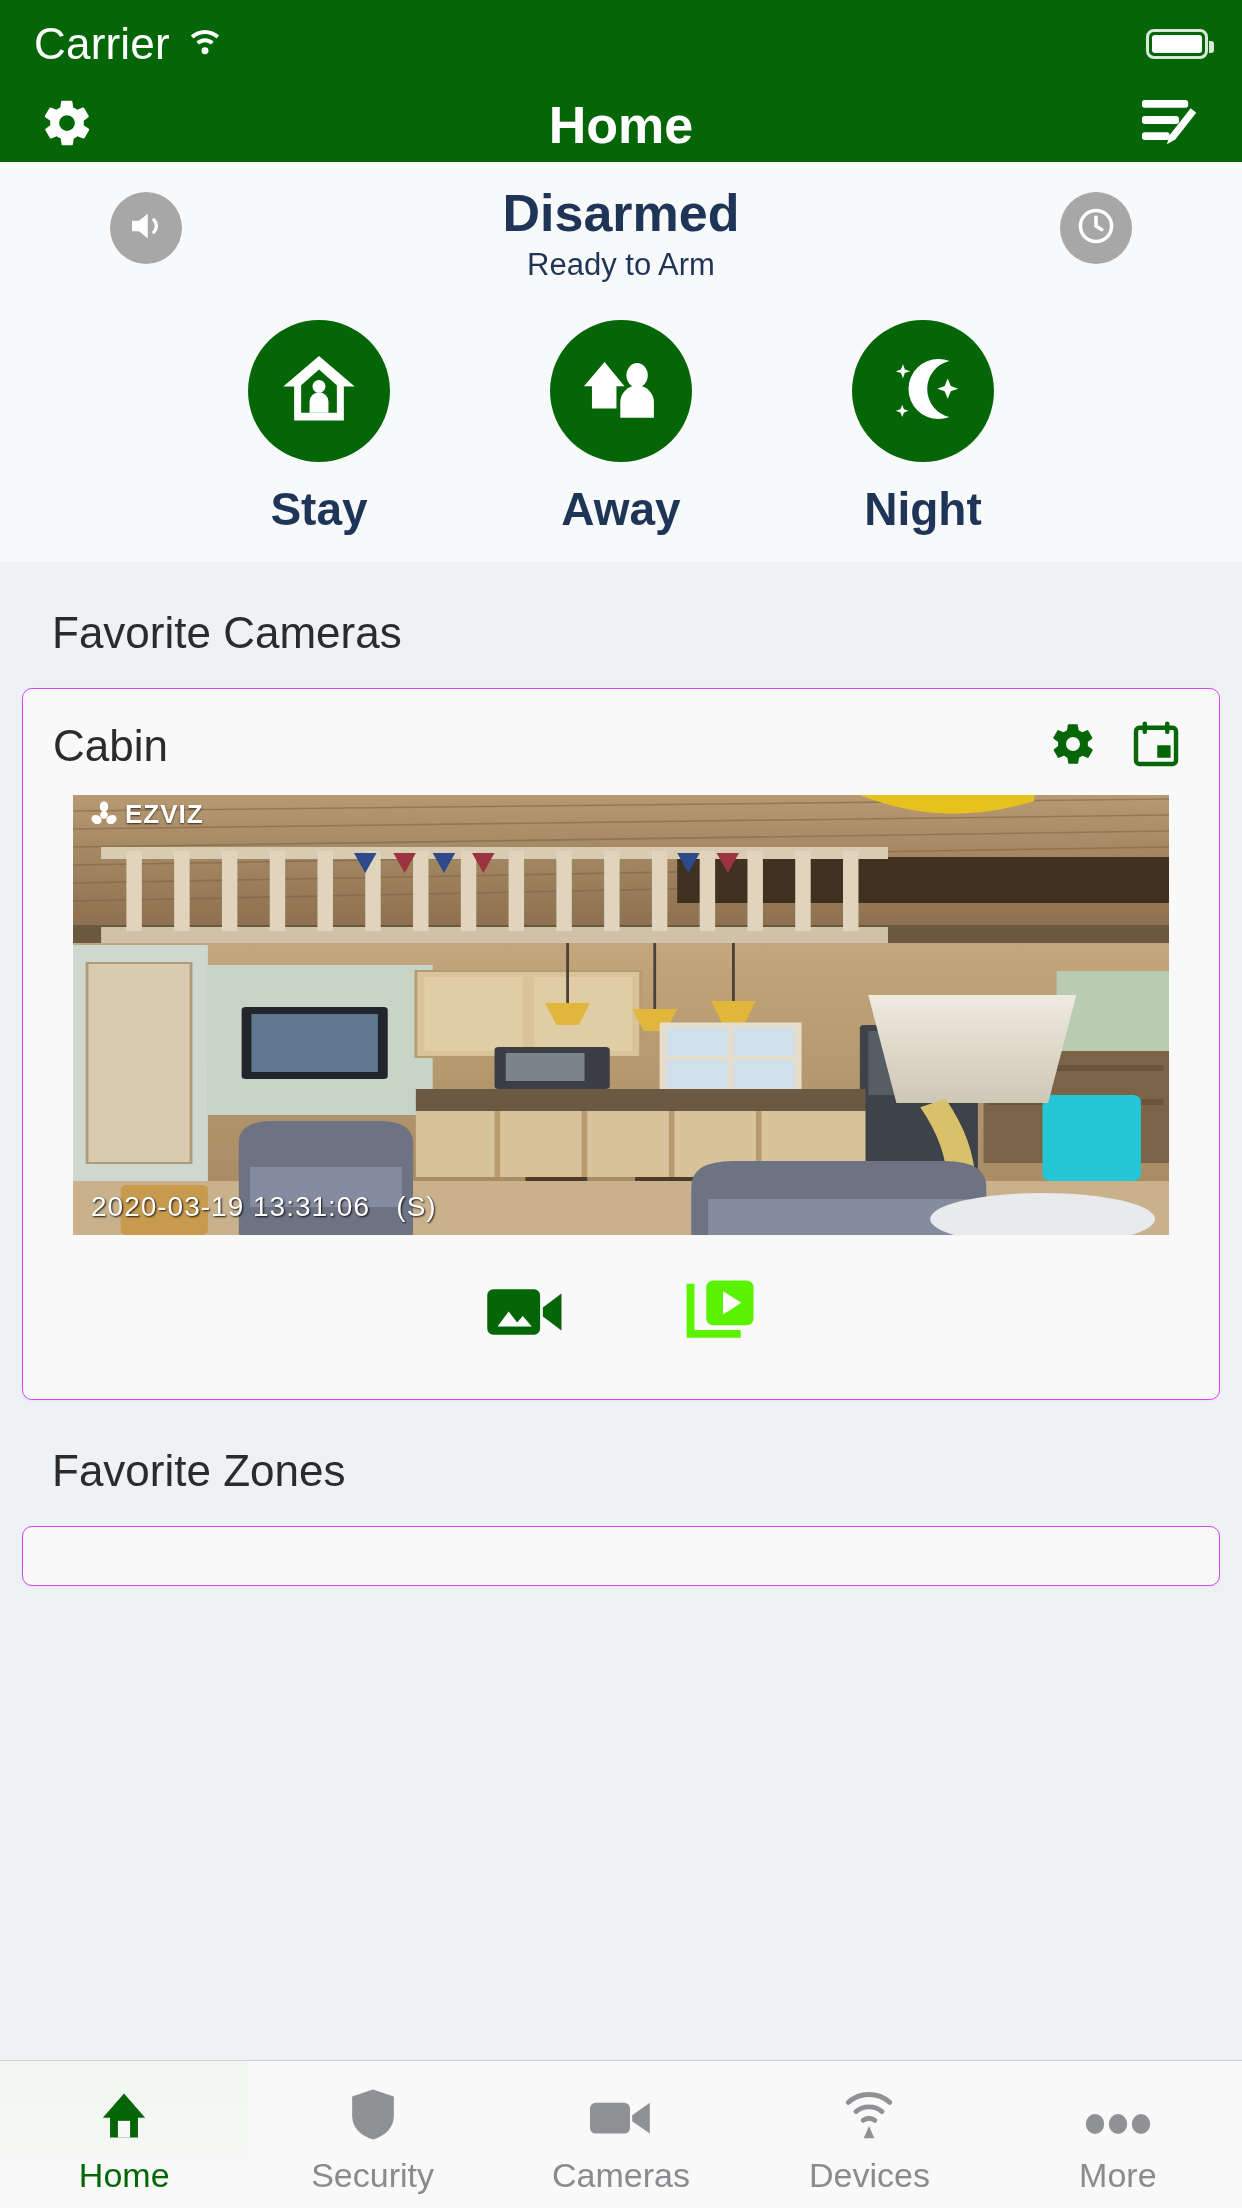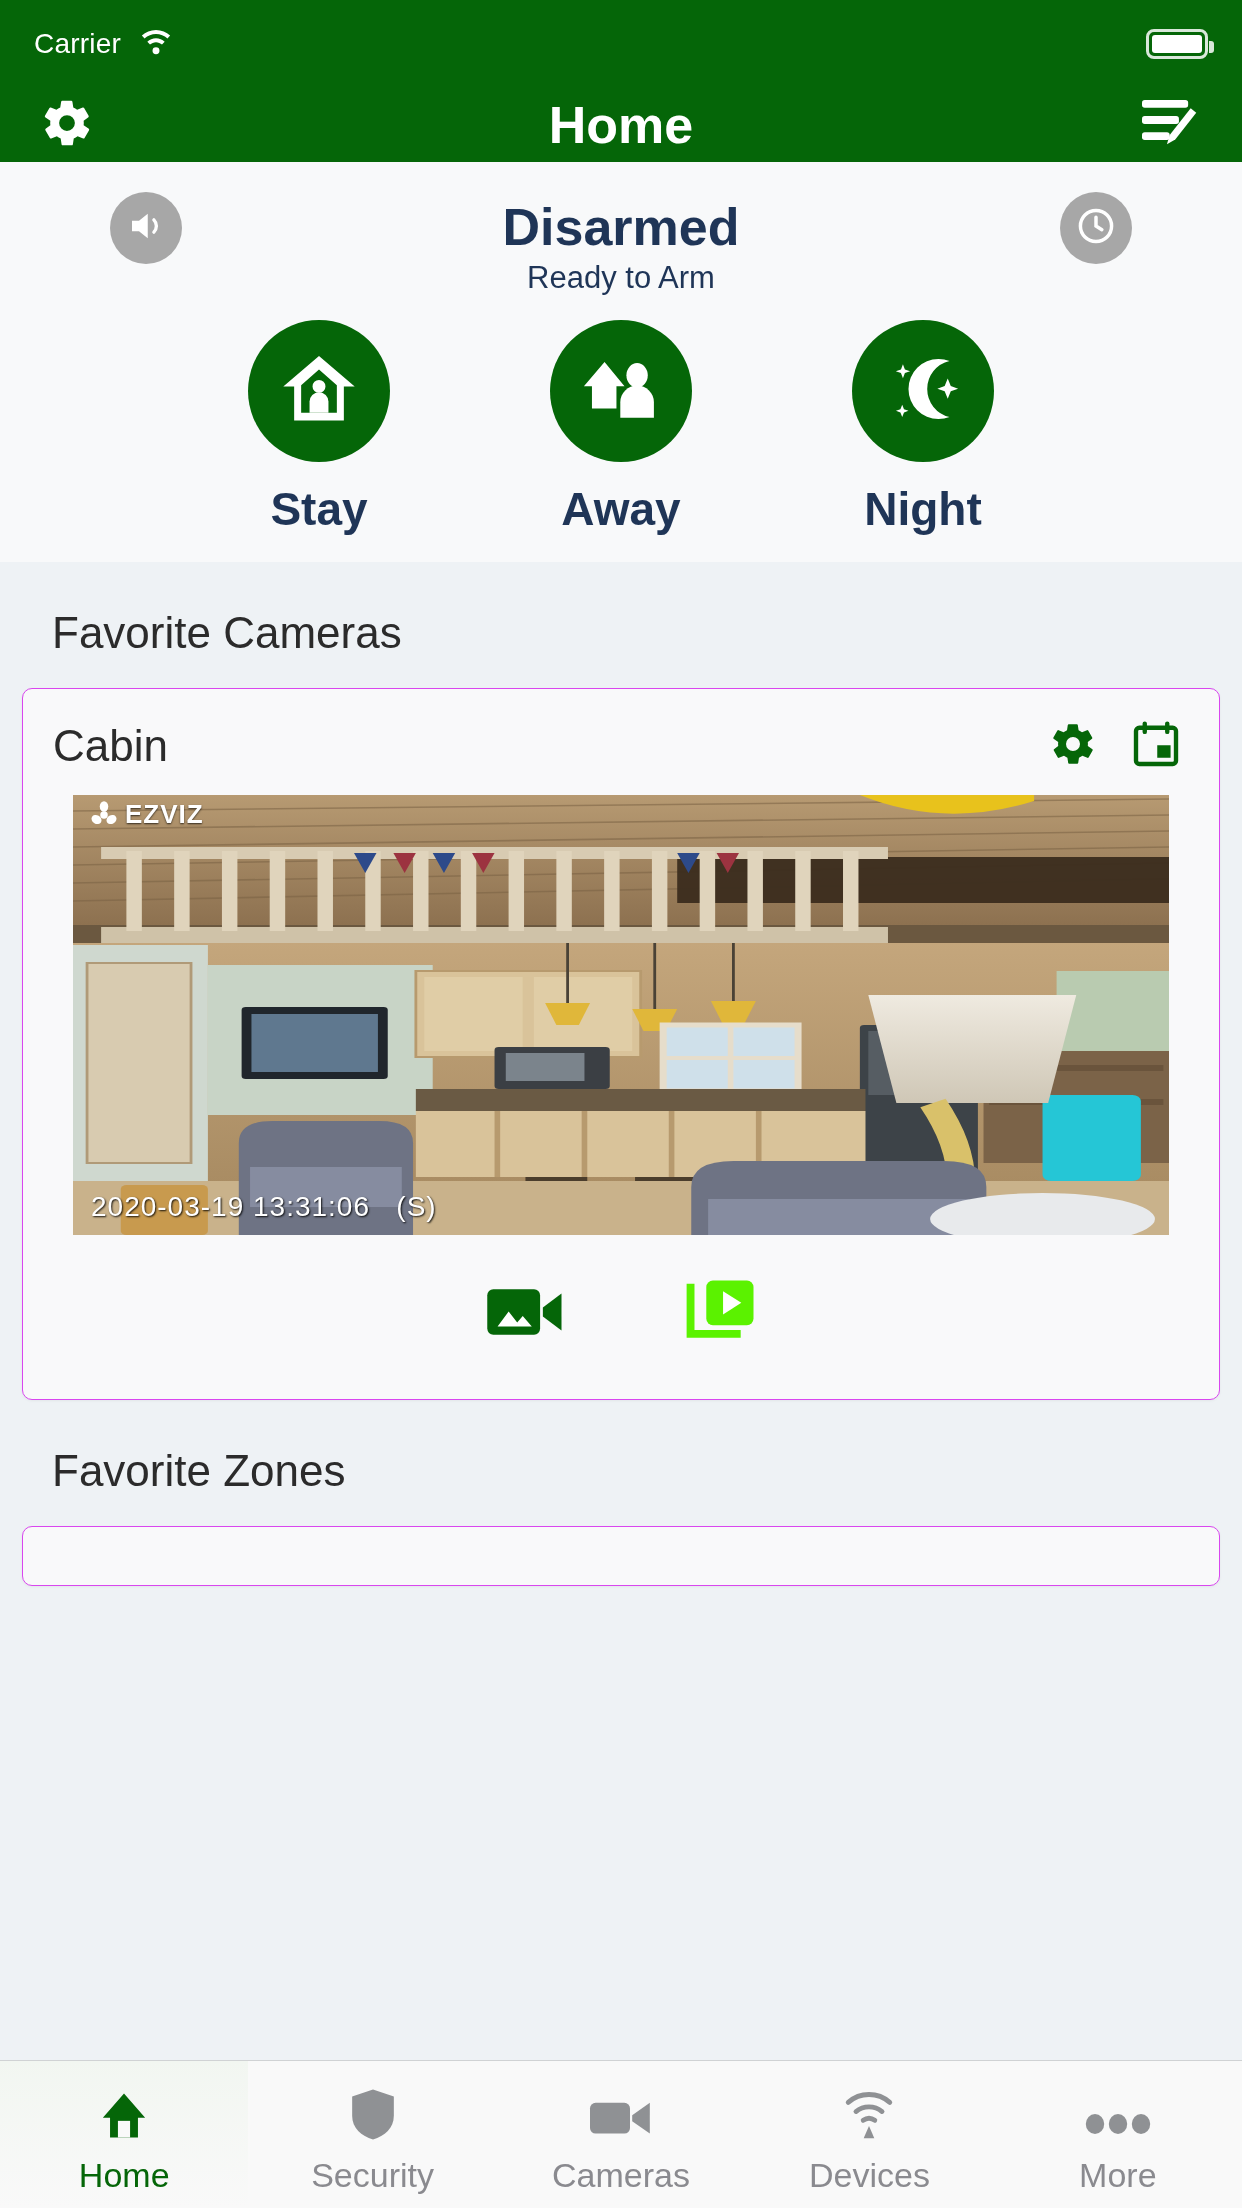--- a/index.html
+++ b/index.html
@@ -11,21 +11,21 @@
   }
   .phone { position: relative; width: 1242px; height: 2208px; display: flex; flex-direction: column; }
 
   
   .statusbar {
     height: 88px; background: #056608; color: #fff;
     display: flex; align-items: center; padding: 0 34px;
     position: relative; flex: 0 0 auto;
   }
   .sb-left { display: flex; align-items: center; gap: 14px; }
-  .sb-carrier { font-size: 28px; letter-spacing: .2px; }
+  .sb-carrier { font-size: 44px; letter-spacing: .2px; }
   .sb-time {
     position: absolute; left: 0; right: 0; text-align: center;
     font-size: 40px; font-weight: 400;
   }
   .sb-right { margin-left: auto; display: flex; align-items: center; }
   .battery {
     width: 62px; height: 30px; border: 3px solid rgba(255,255,255,.85);
     border-radius: 8px; position: relative; display: flex; padding: 3px;
   }
   .battery::after {
@@ -45,21 +45,21 @@
   }
   .nav-btn { position: relative; z-index: 2; display: flex; align-items: center; cursor: pointer; }
   .nav-btn.right { margin-left: auto; }
 
   
   .sec-panel {
     background: #f8f9fa; flex: 0 0 auto; padding: 18px 0 26px;
     position: relative;
   }
   .status-row {
-    display: flex; align-items: center; justify-content: center;
+    display: flex; align-items: flex-start; justify-content: center;
     position: relative; padding: 0 40px; height: 130px;
   }
   .circle-icon {
     width: 72px; height: 72px; border-radius: 50%; background: #a7a7a7;
     display: flex; align-items: center; justify-content: center;
     position: absolute; top: 12px; cursor: pointer;
   }
   .circle-icon.left { left: 110px; }
   .circle-icon.right { right: 110px; }
   .status-text { text-align: center; padding-top: 4px; }

